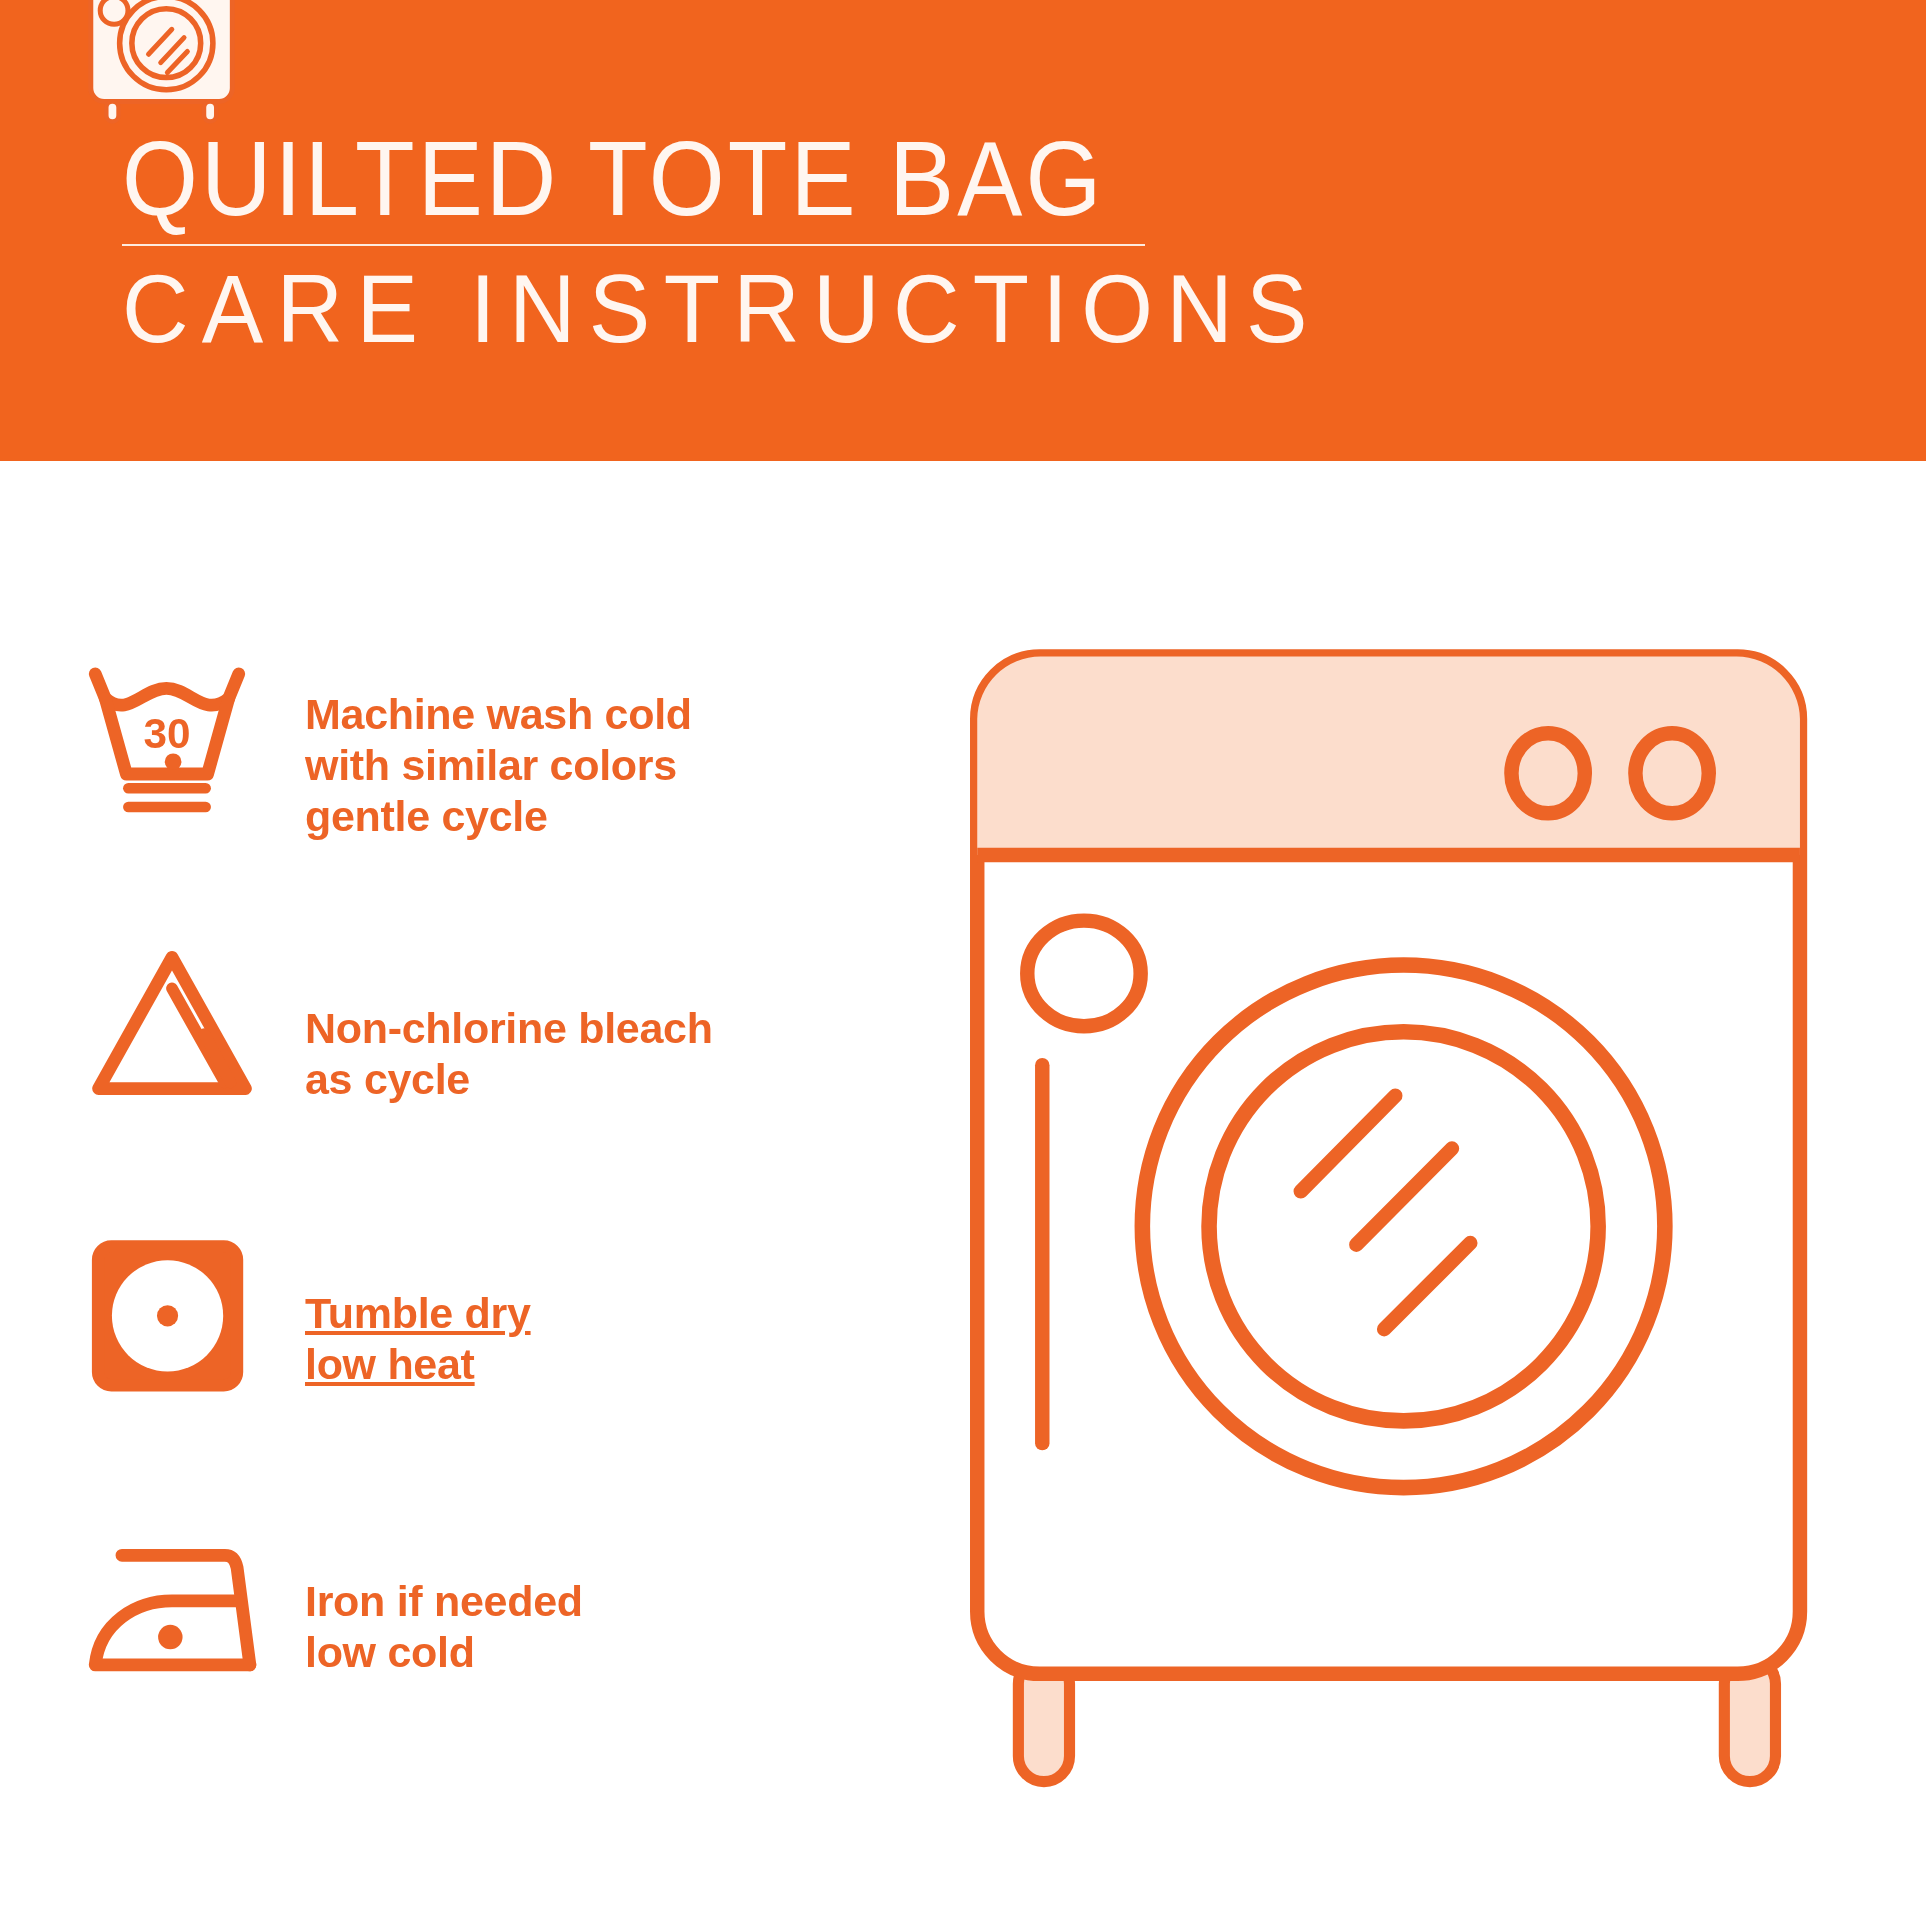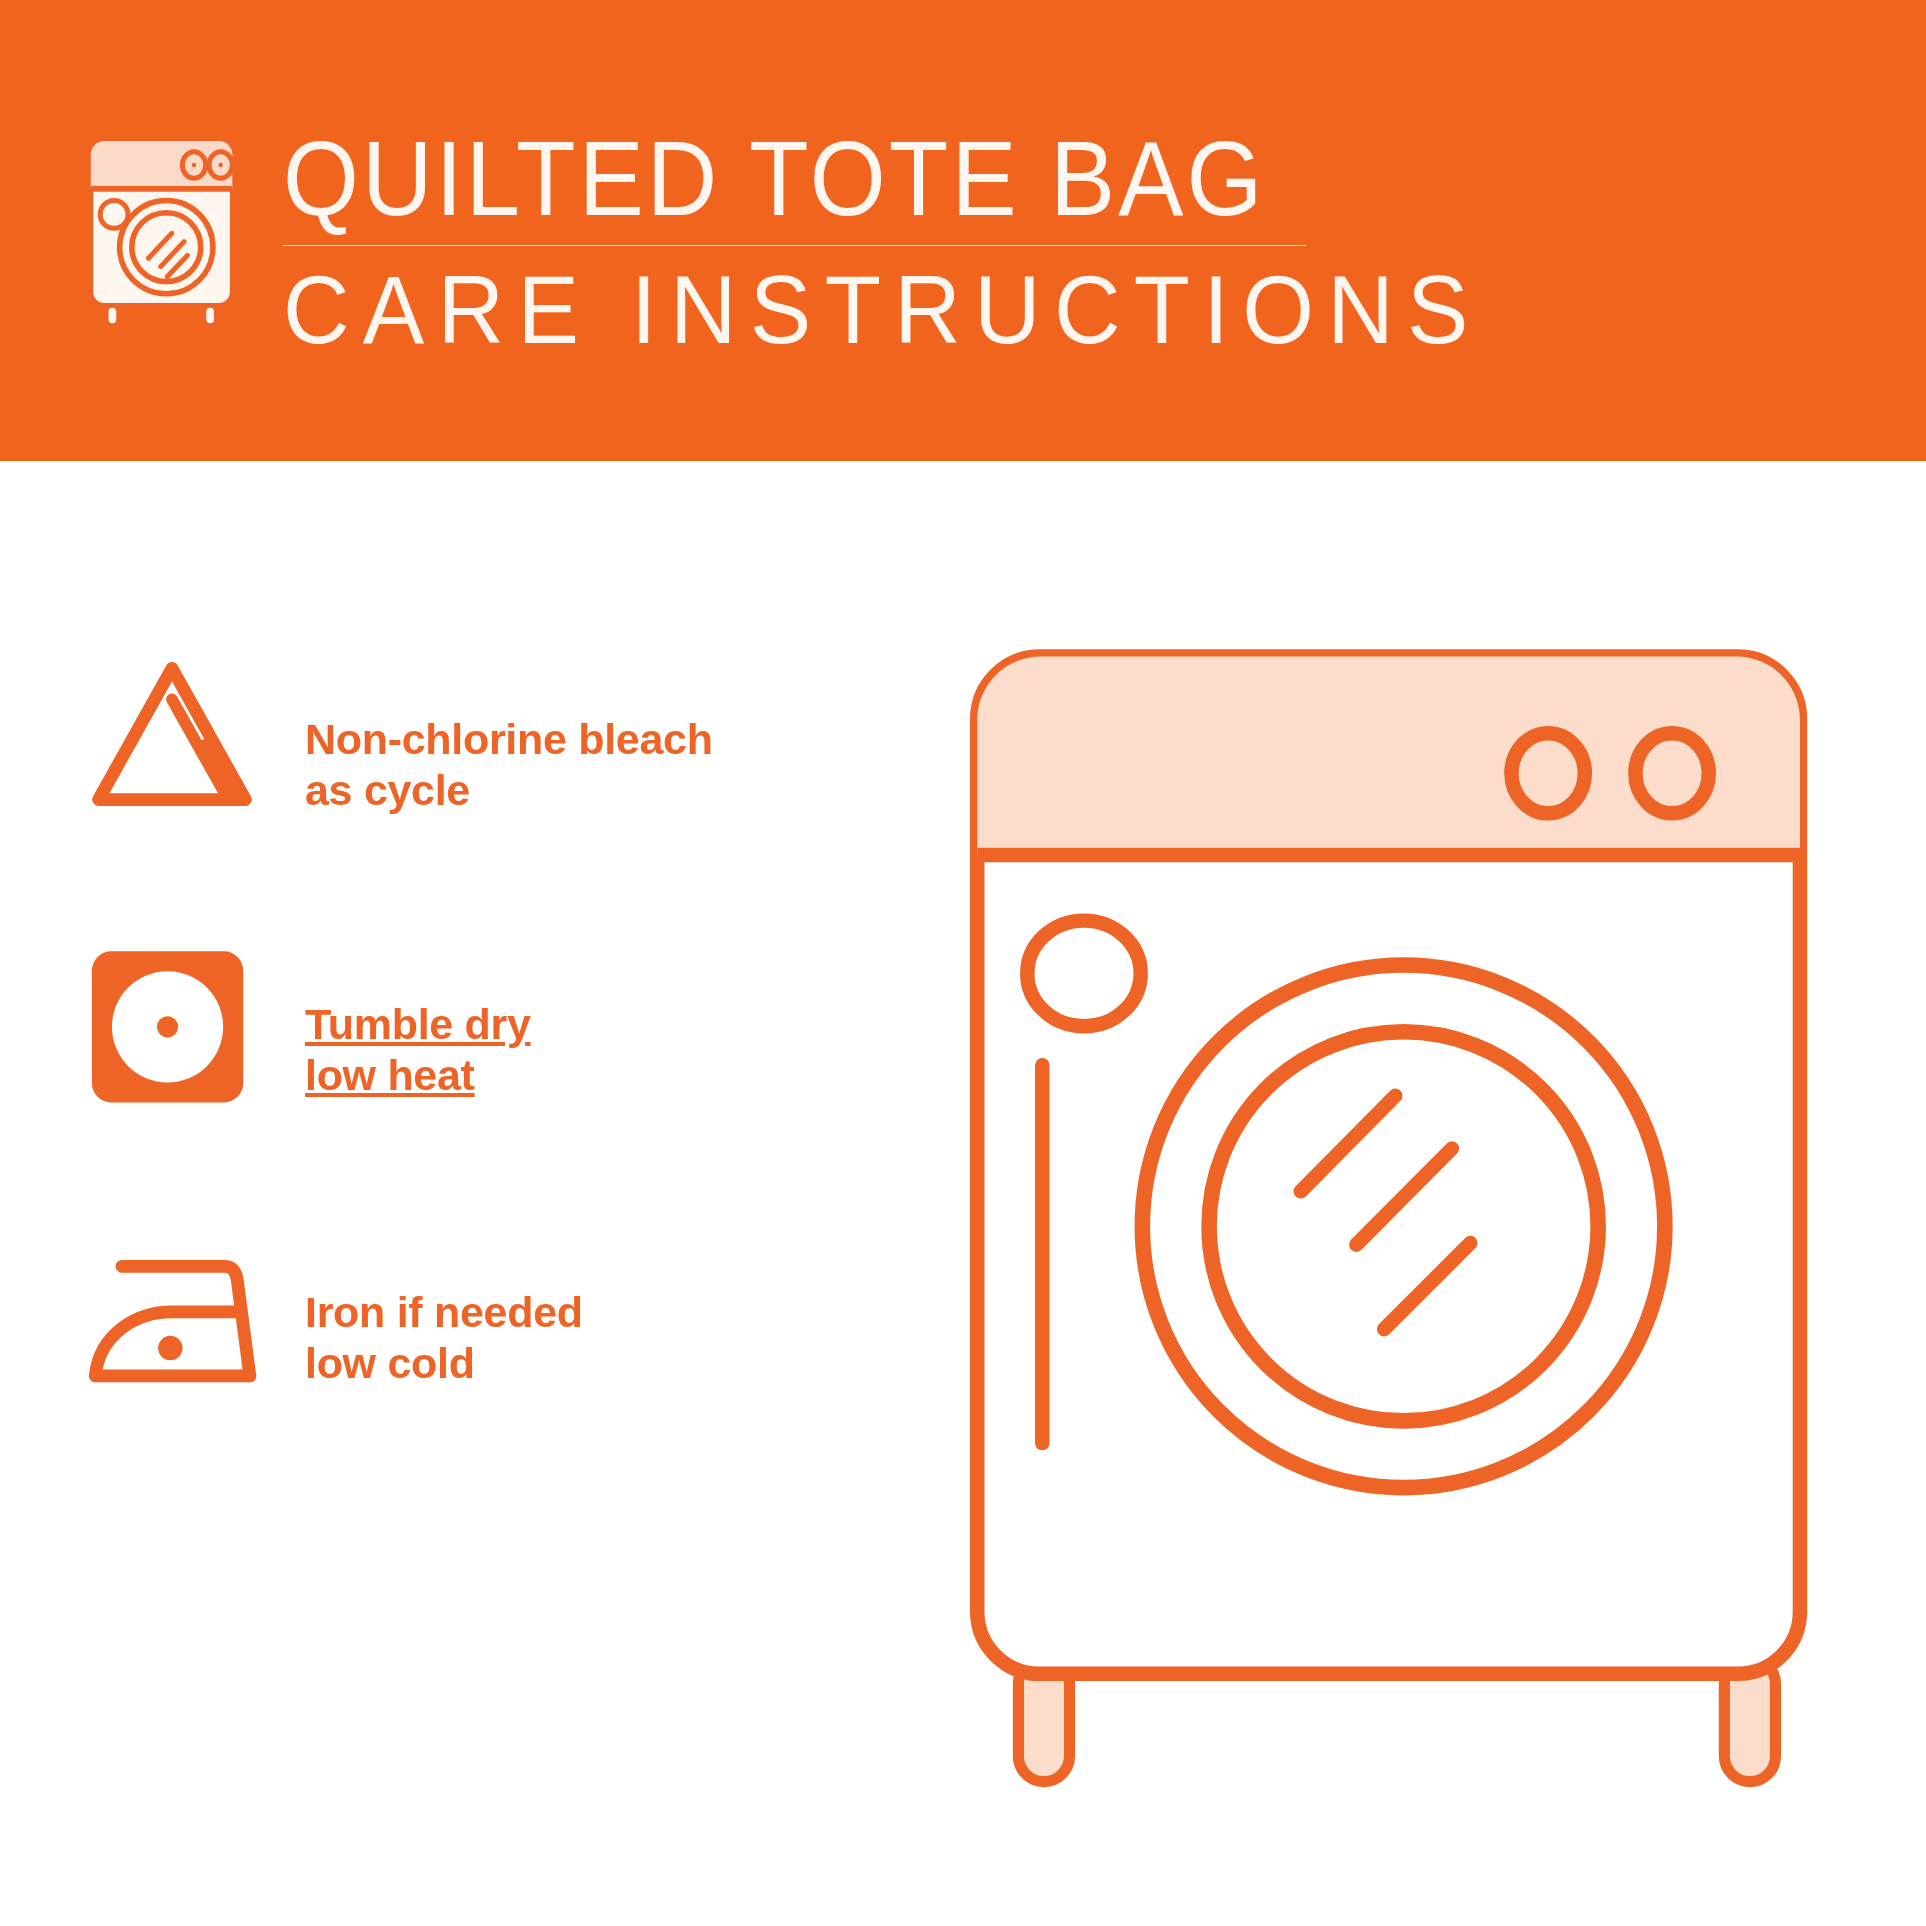--- a/index.html
+++ b/index.html
@@ -25,21 +25,23 @@
     height: 461px;
     background: #F1641E;
   }
   .header-inner {
     position: absolute;
     left: 83px;
     top: 125px;
     width: 1251px;
     height: 233px;
     display: flex;
+    flex-direction: column;
     align-items: flex-start;
+    justify-content: flex-end;
   }
   .header-icon {
     width: 161px;
     height: 195px;
     flex: 0 0 auto;
     margin-top: 8.3px;
   }
   .header-text {
     margin-left: 39px;
     flex: 1 1 auto;
@@ -156,20 +158,39 @@
       <div class="title-main">QUILTED TOTE BAG</div>
       <div class="title-rule"></div>
       <div class="title-sub">CARE INSTRUCTIONS</div>
     </div>
 
   </div>
 </div>
 
 <div class="care-list">
 
+  <div class="care-row row-wash">
+    <div class="care-symbol">
+      <svg viewBox="0 0 320 300" width="178" height="167" xmlns="http://www.w3.org/2000/svg">
+
+        <path d="M22 32 L40 76 C80 112 108 58 150 58 C192 58 218 112 262 76 L280 32" fill="none" stroke="#ED6426" stroke-width="23" stroke-linecap="round" stroke-linejoin="round"></path>
+        <path d="M40 76 L78 212 L224 212 L262 76" fill="none" stroke="#ED6426" stroke-width="23" stroke-linecap="round" stroke-linejoin="round"></path>
+
+        <text x="151" y="165" font-family="'Liberation Sans', sans-serif" font-size="76" font-weight="700" fill="#ED6426" text-anchor="middle">30</text>
+
+        <circle cx="162" cy="190" r="15" fill="#ED6426"></circle>
+
+        <rect x="72" y="228" width="158" height="19" rx="9.5" fill="#ED6426"></rect>
+        <rect x="72" y="262" width="158" height="19" rx="9.5" fill="#ED6426"></rect>
+      </svg>
+    </div>
+    <div class="care-label">Machine wash cold
+with similar colors
+gentle cycle</div>
+  </div>
 
   <div class="care-row row-bleach">
     <div class="care-symbol">
       <svg viewBox="0 0 320 300" width="178" height="167" xmlns="http://www.w3.org/2000/svg">
 
         <path d="M160 22 L292 258 L28 258 Z" fill="none" stroke="#ED6426" stroke-width="23" stroke-linejoin="round" stroke-linecap="round"></path>
 
         <line x1="160" y1="78" x2="255" y2="247" stroke="#ED6426" stroke-width="21" stroke-linecap="round"></line>
         <line x1="218" y1="160" x2="265" y2="247" stroke="#ED6426" stroke-width="21" stroke-linecap="round"></line>
       </svg>

